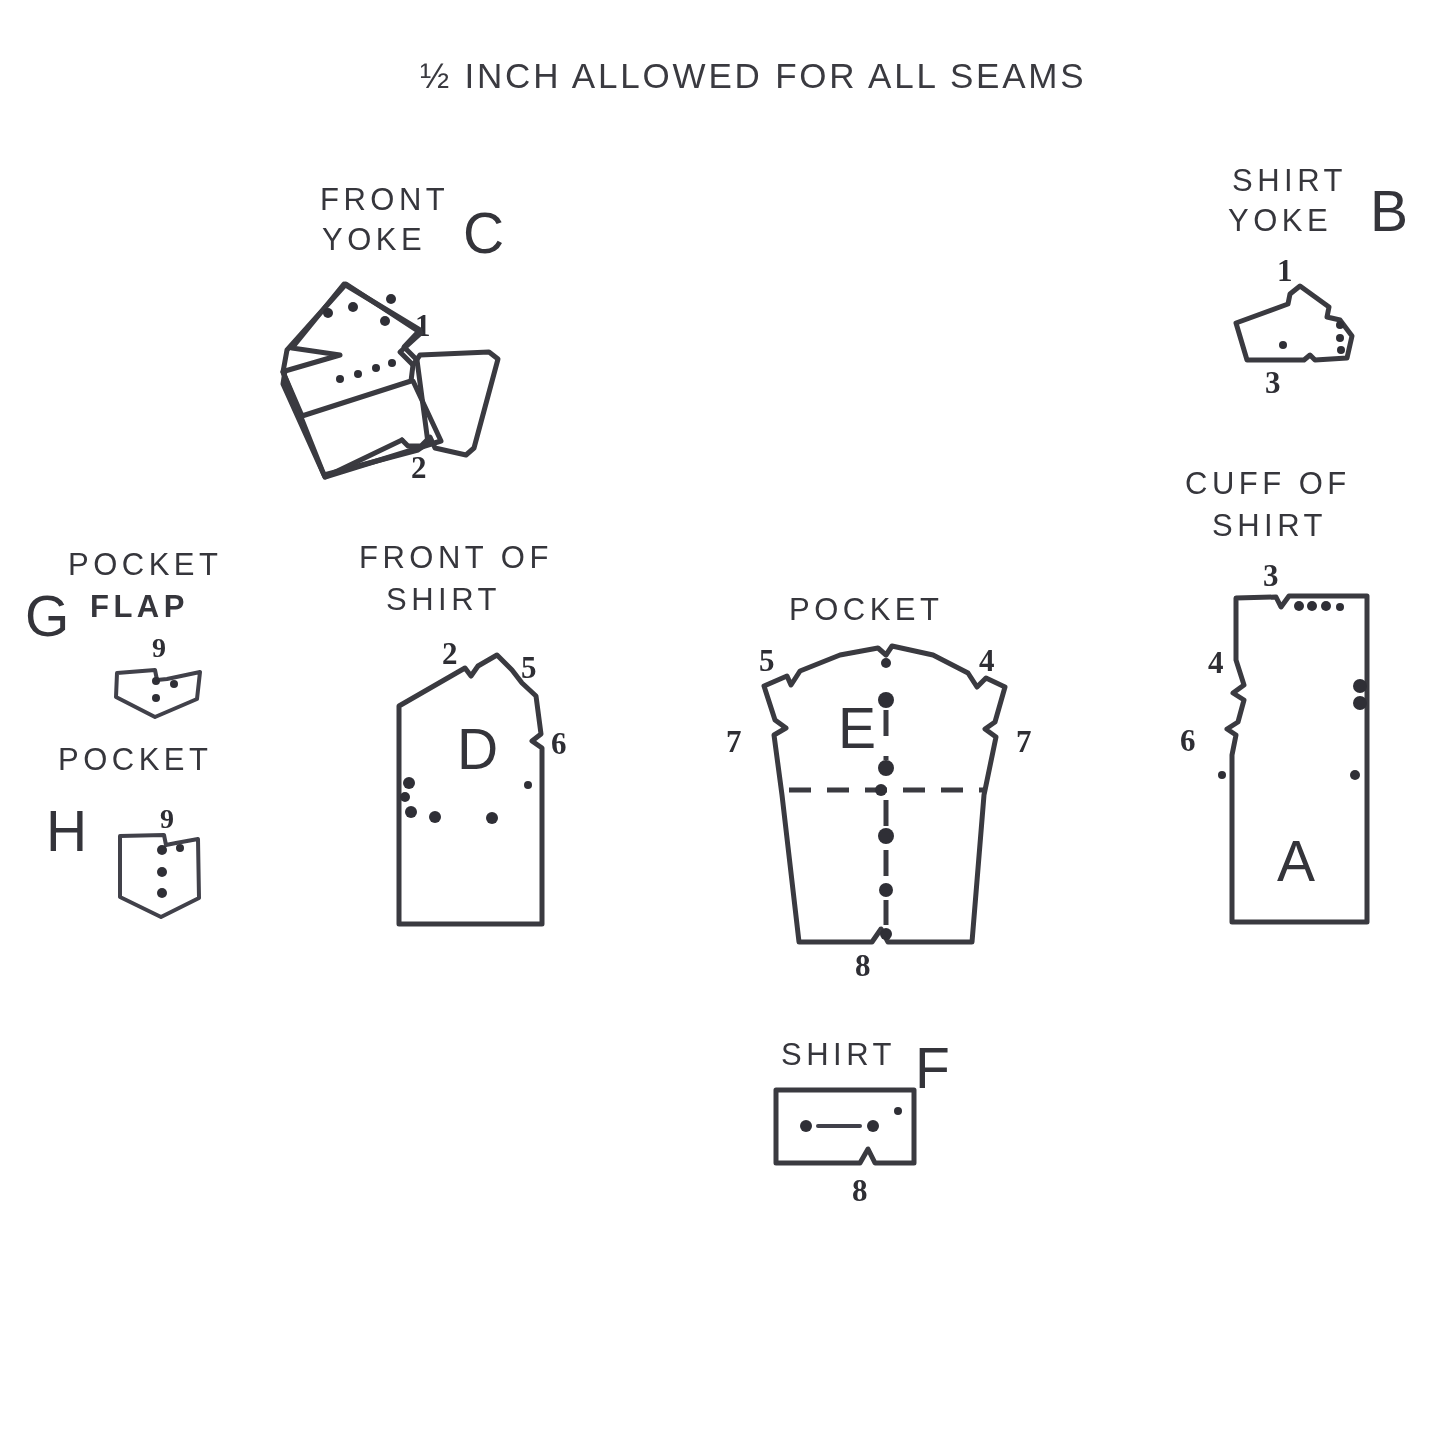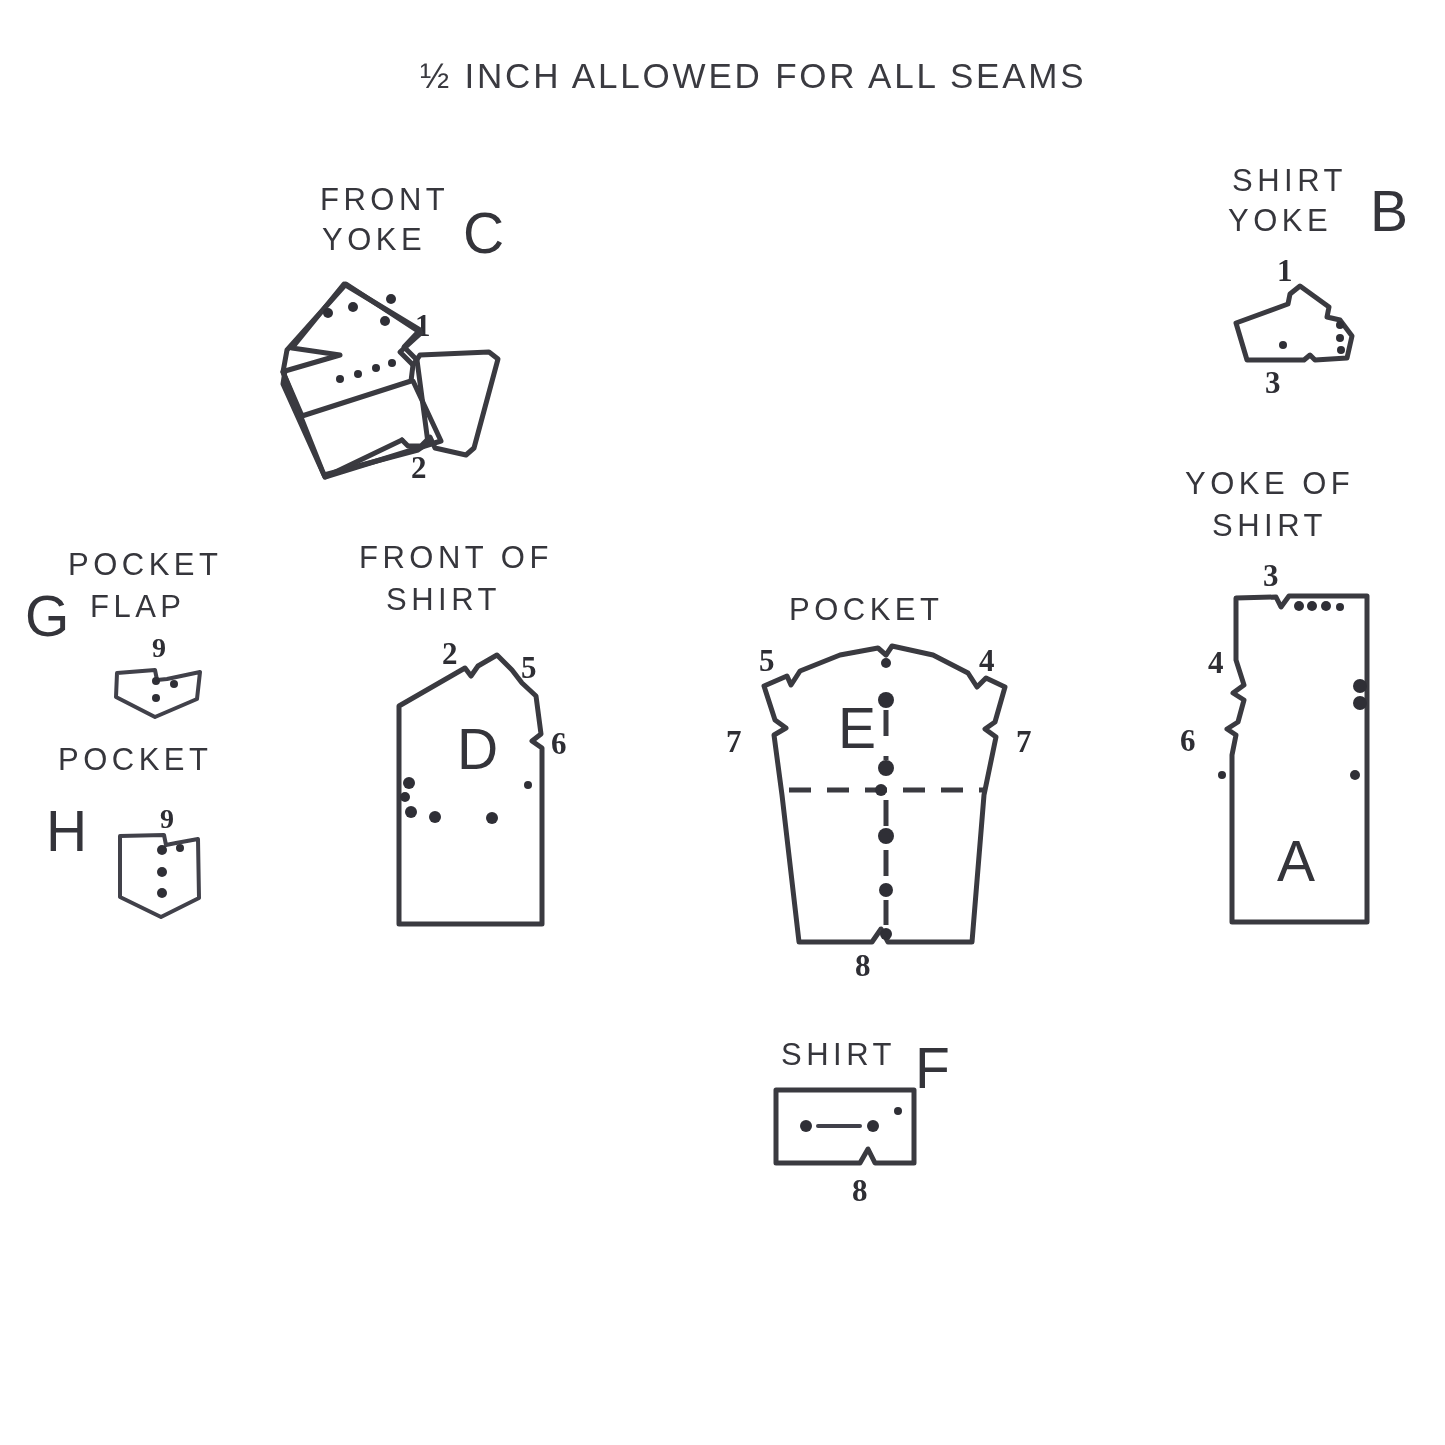--- a/index.html
+++ b/index.html
@@ -106,21 +106,21 @@
   <div class="txt num" style="left:415px; top:308px;">1</div>
   <div class="txt num" style="left:411px; top:450px;">2</div>
 
   <div class="txt caption" style="left:1232px; top:163px;">SHIRT</div>
   <div class="txt caption" style="left:1228px; top:203px;">YOKE</div>
   <div class="txt piece-letter" style="left:1370px; top:178px;">B</div>
   <div class="txt num" style="left:1277px; top:253px;">1</div>
   <div class="txt num" style="left:1265px; top:365px;">3</div>
 
   <div class="txt caption" style="left:68px; top:547px;">POCKET</div>
-  <div class="txt caption" style="left:90px; top:589px;">FLAP</div>
+  <div class="txt caption" style="left:90px; top:589px;font-weight:bold;">FLAP</div>
   <div class="txt piece-letter" style="left:25px; top:583px;">G</div>
   <div class="txt num-sm" style="left:152px; top:632px;">9</div>
 
   <div class="txt caption" style="left:58px; top:742px;">POCKET</div>
   <div class="txt piece-letter" style="left:46px; top:798px;">H</div>
   <div class="txt num-sm" style="left:160px; top:803px;">9</div>
 
   <div class="txt caption" style="left:345px; top:540px;margin-left:14px;">FRONT OF</div>
   <div class="txt caption" style="left:386px; top:582px;">SHIRT</div>
   <div class="txt piece-letter" style="left:457px; top:716px;">D</div>
@@ -129,21 +129,21 @@
   <div class="txt num" style="left:551px; top:726px;">6</div>
 
   <div class="txt caption" style="left:789px; top:592px;">POCKET</div>
   <div class="txt piece-letter" style="left:838px; top:695px;">E</div>
   <div class="txt num" style="left:759px; top:643px;">5</div>
   <div class="txt num" style="left:979px; top:643px;">4</div>
   <div class="txt num" style="left:726px; top:724px;">7</div>
   <div class="txt num" style="left:1016px; top:724px;">7</div>
   <div class="txt num" style="left:855px; top:948px;">8</div>
 
-  <div class="txt caption" style="left:1185px; top:466px;">YOKE OF</div>
+  <div class="txt caption" style="left:1185px; top:466px;">CUFF OF</div>
   <div class="txt caption" style="left:1212px; top:508px;">SHIRT</div>
   <div class="txt piece-letter" style="left:1277px; top:828px;">A</div>
   <div class="txt num" style="left:1263px; top:558px;">3</div>
   <div class="txt num" style="left:1208px; top:645px;">4</div>
   <div class="txt num" style="left:1180px; top:723px;">6</div>
 
   <div class="txt caption" style="left:781px; top:1037px;">SHIRT</div>
   <div class="txt piece-letter" style="left:915px; top:1035px;">F</div>
   <div class="txt num" style="left:852px; top:1173px;">8</div>
 

